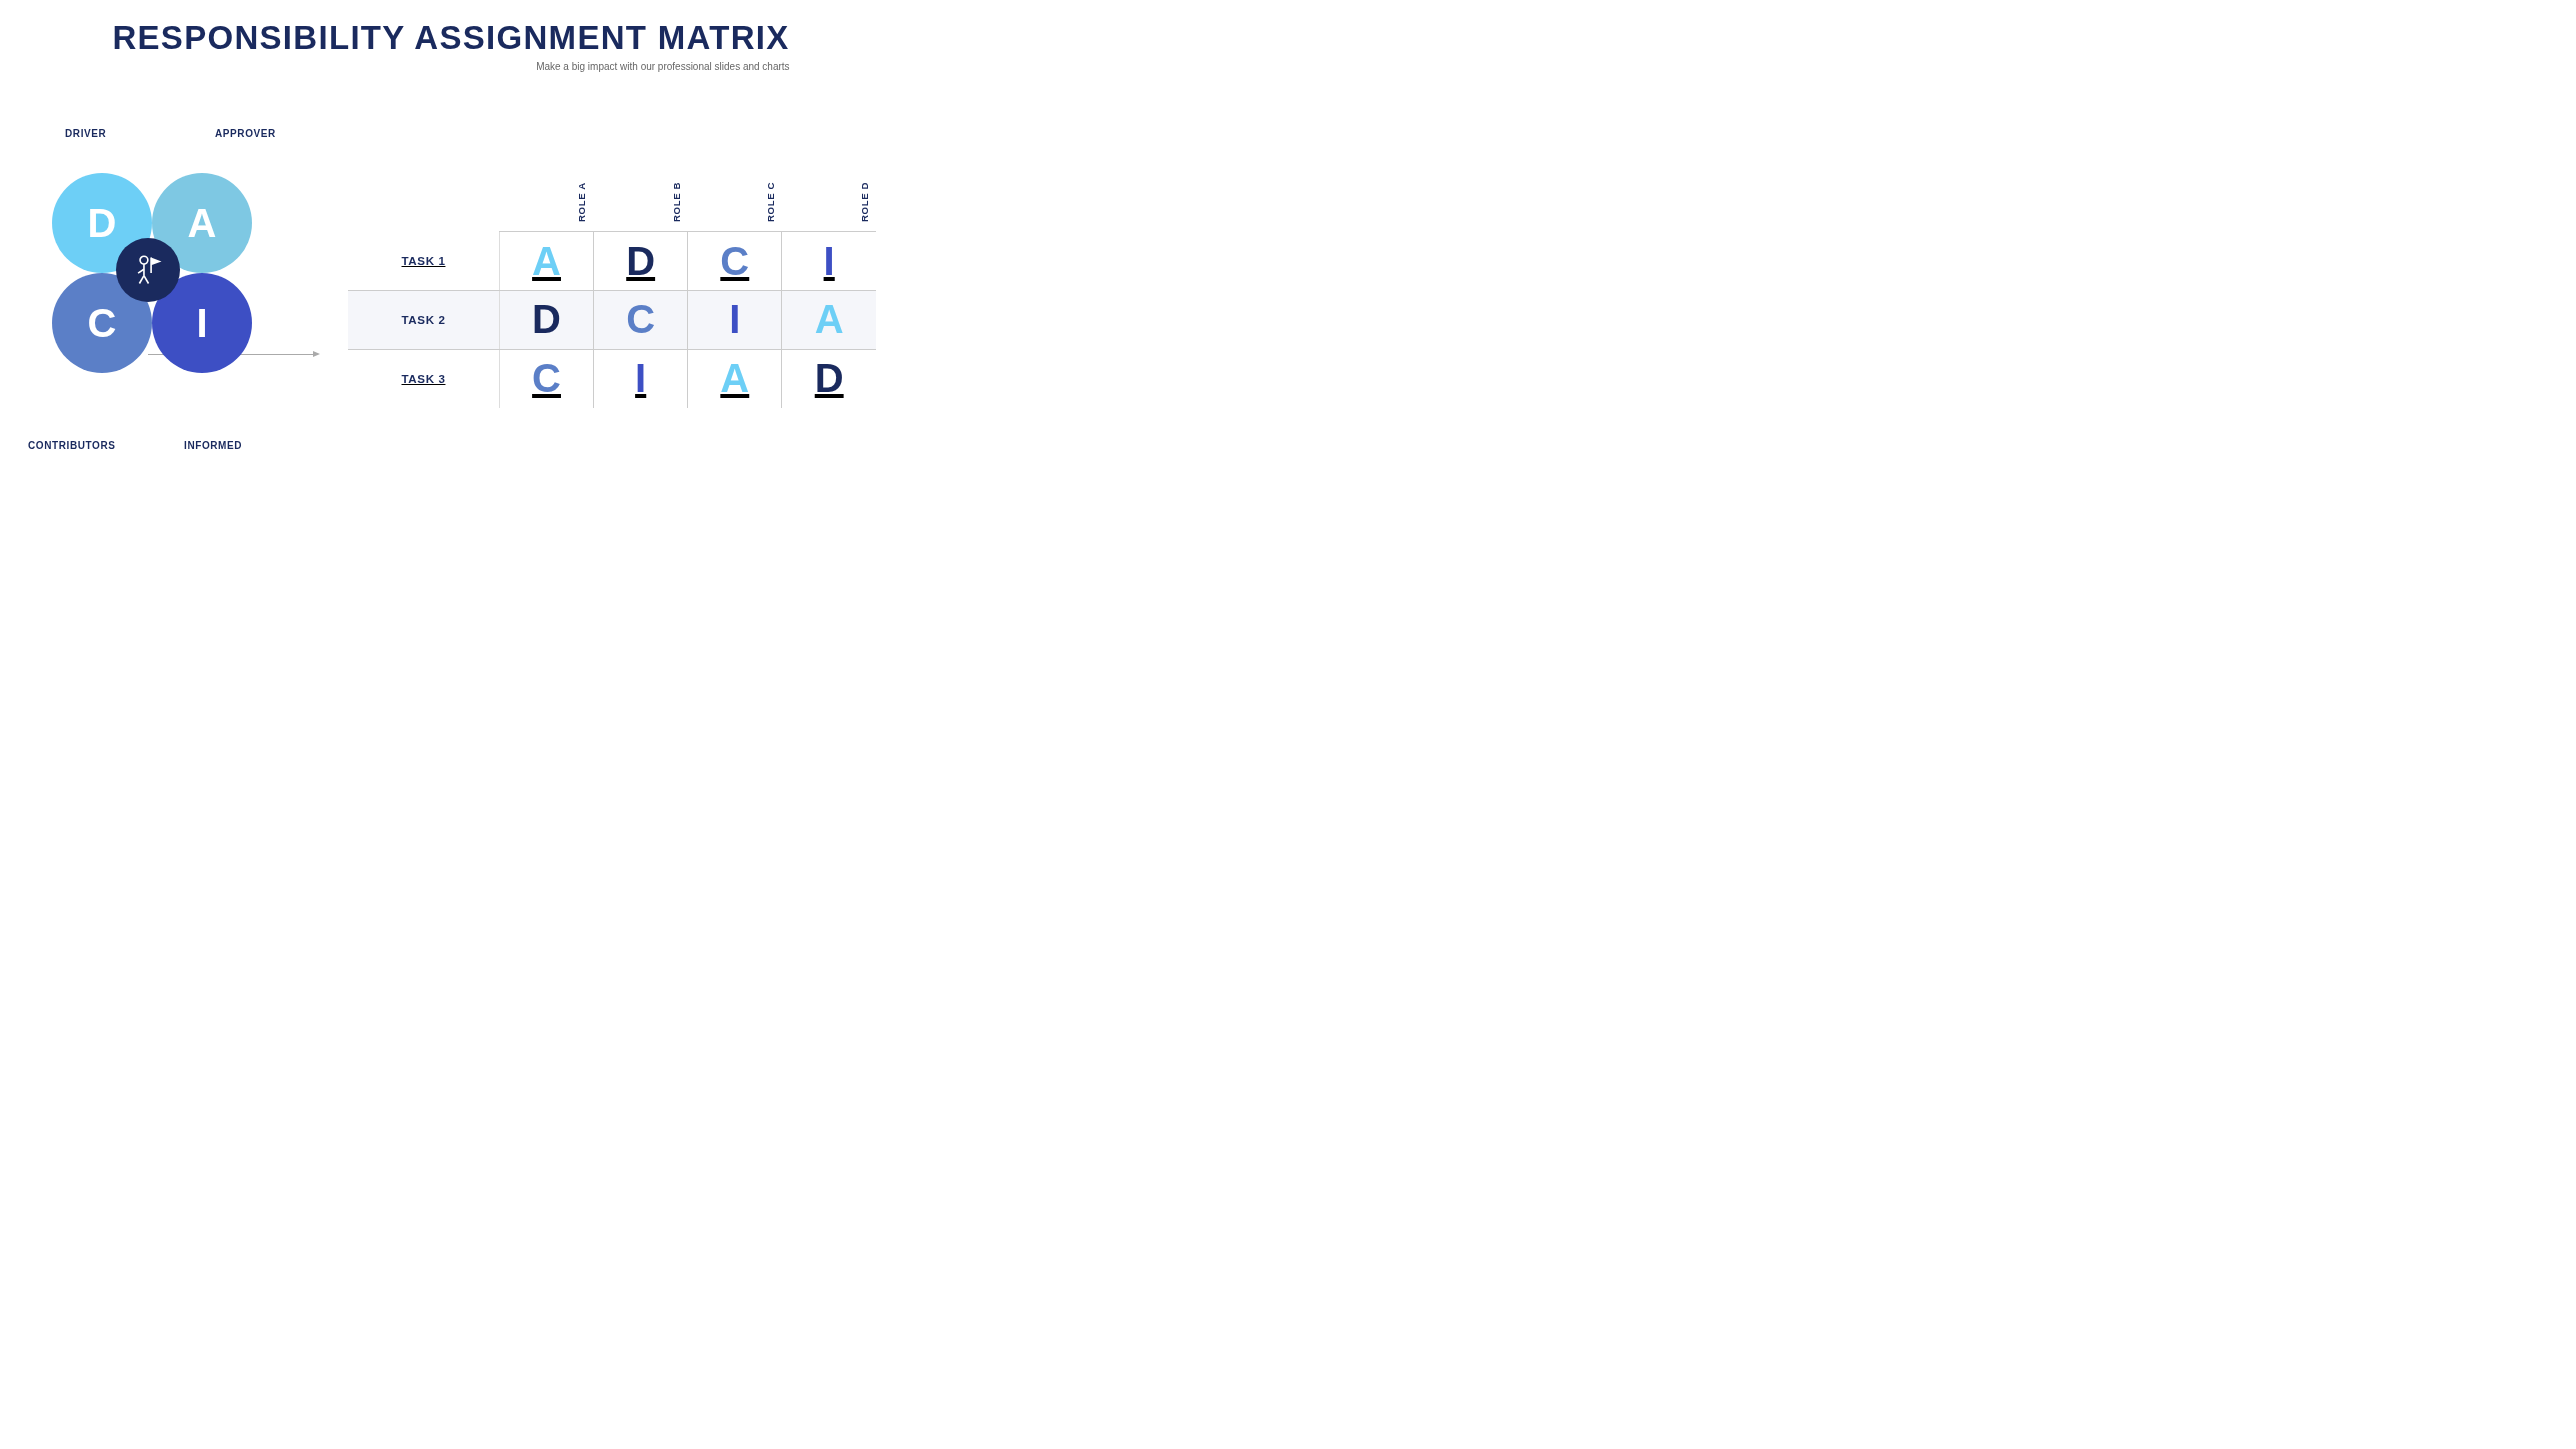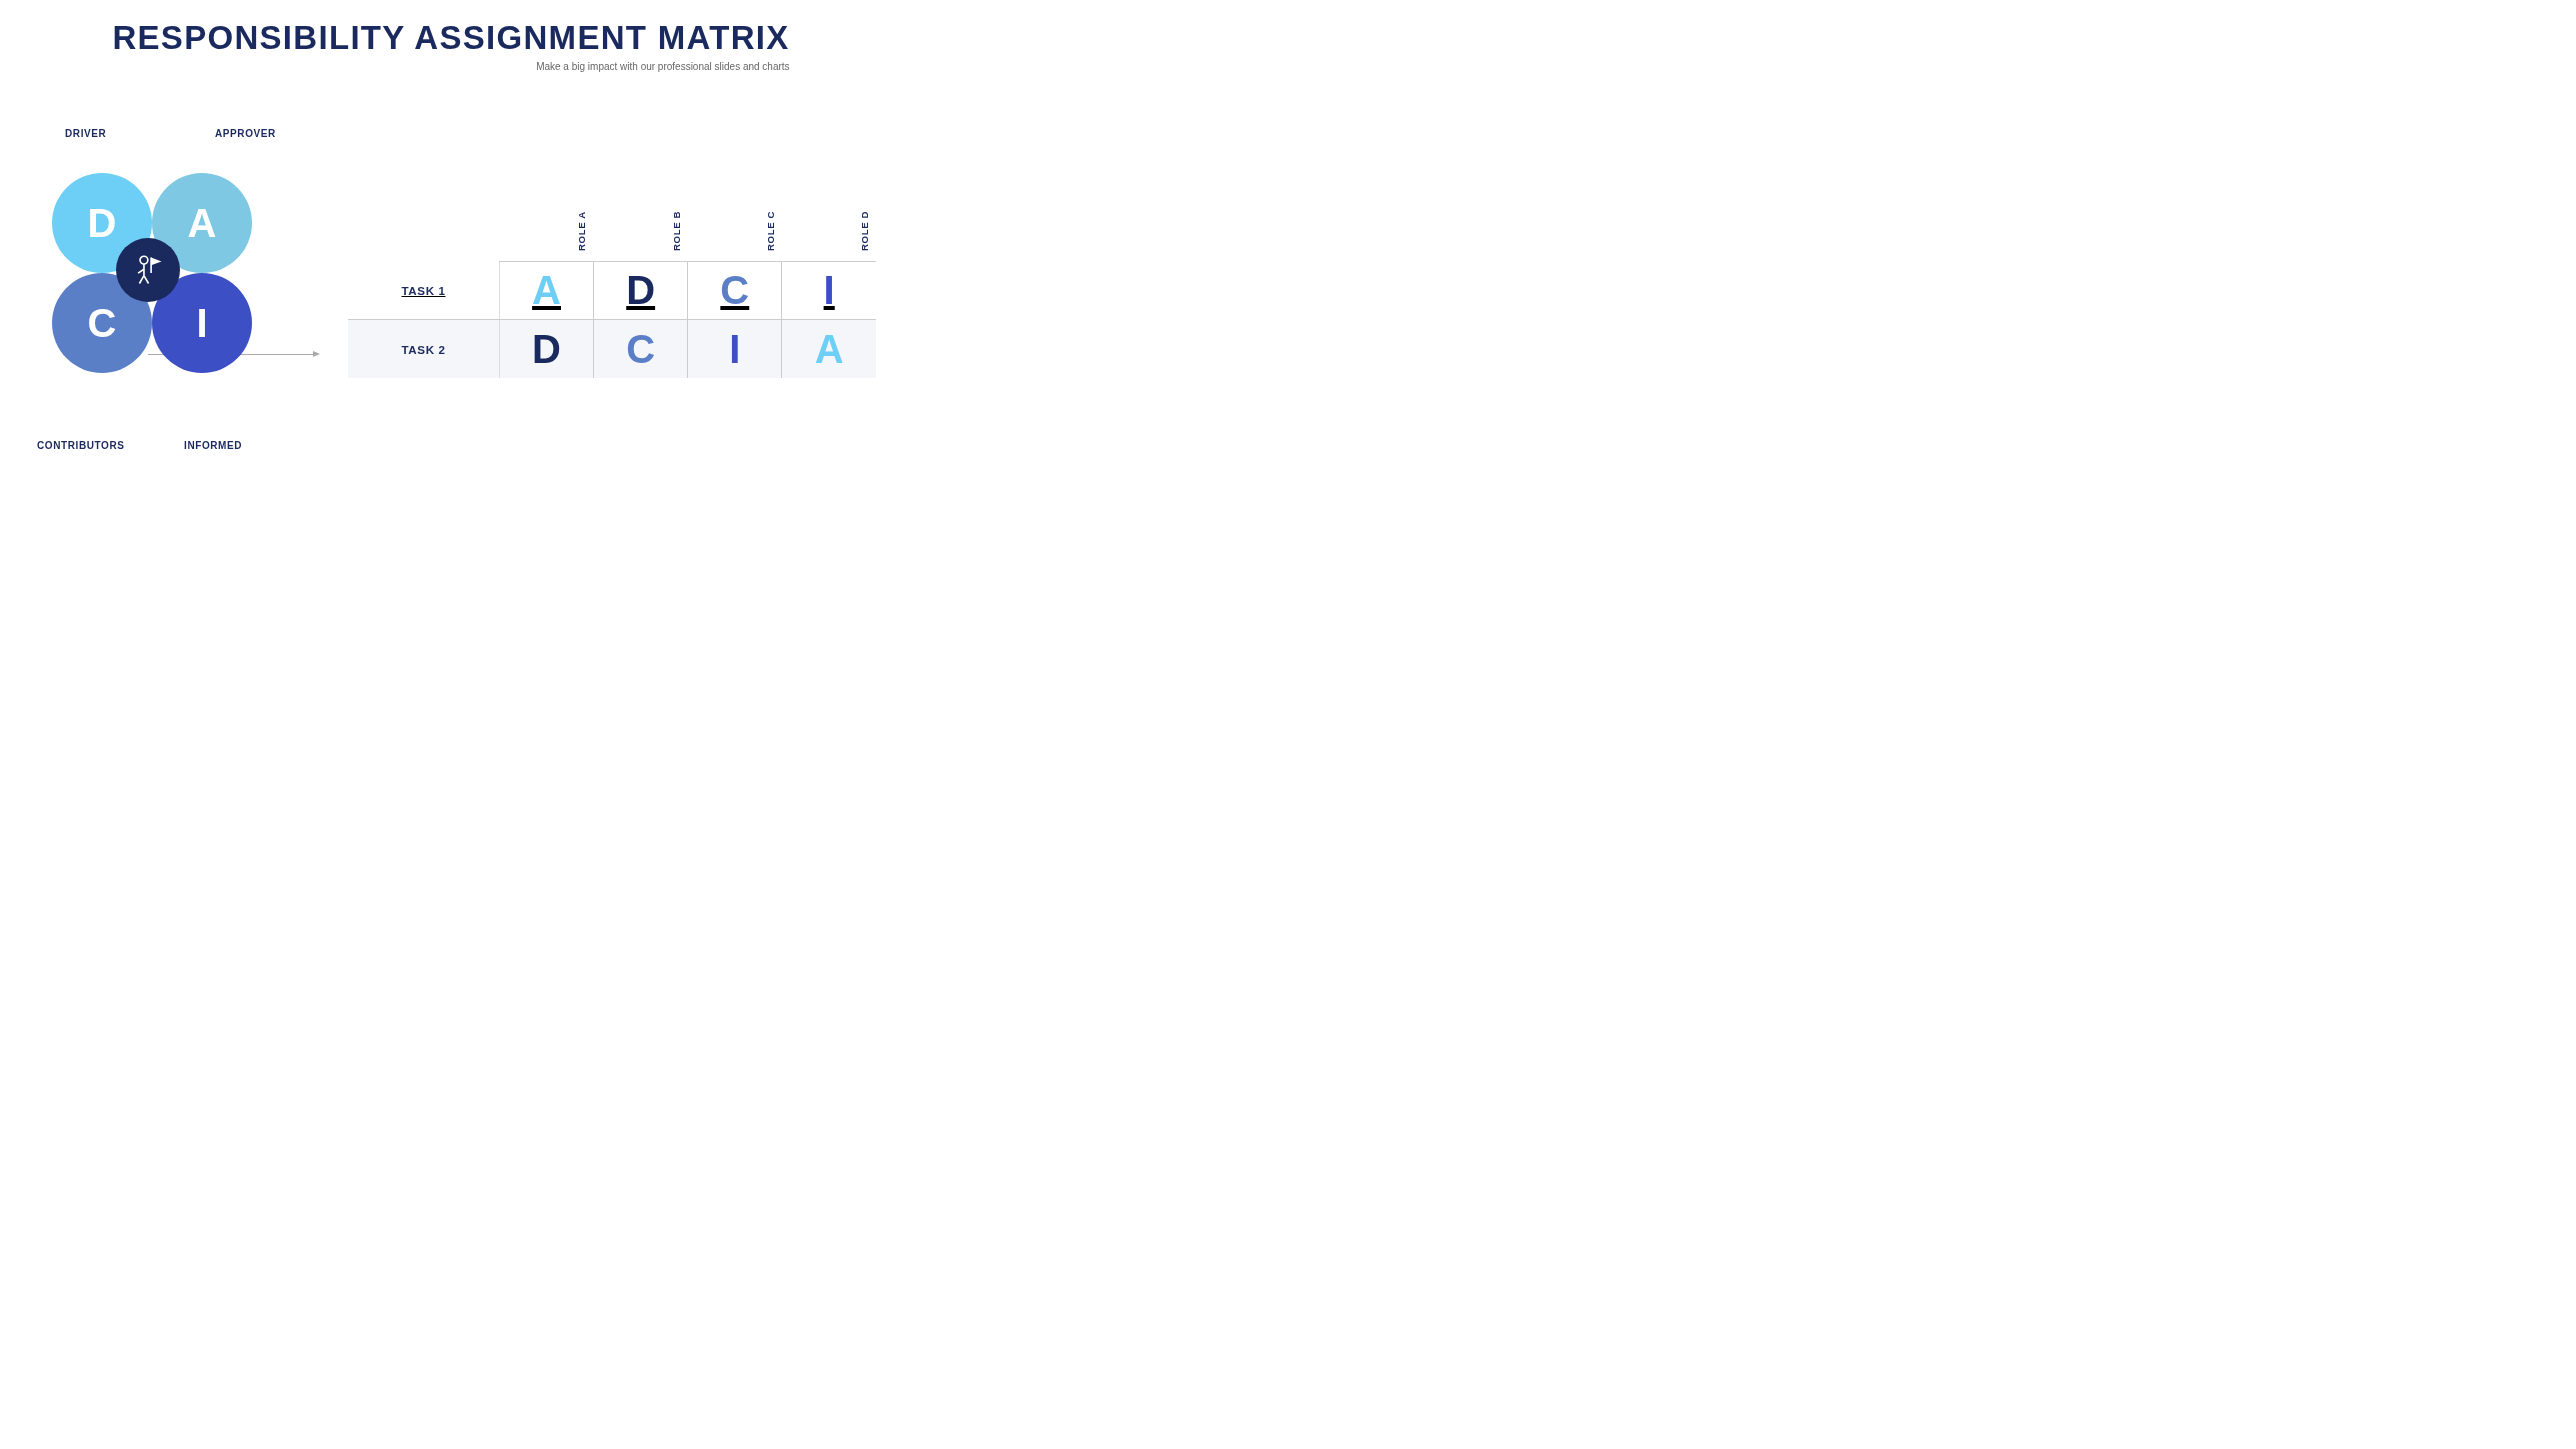--- a/index.html
+++ b/index.html
@@ -56,21 +56,21 @@
       position: absolute;
       font-size: 10px;
       font-weight: 800;
       color: #1a2a5e;
       text-transform: uppercase;
       letter-spacing: 0.6px;
     }
 
     .label-driver { top: 6.4px; left: 39px; }
     .label-approver { top: 6.4px; left: 161px; margin-left: 28px; }
-    .label-contributors { bottom: 6.4px; left: 11px; text-align: right; }
+    .label-contributors { bottom: 6.4px; left: 2px; text-align: right; }
     .label-informed { bottom: 6.4px; left: 158px; }
 
     .circles-container {
       position: absolute;
       top: 32px;
       left: 13px;
       width: 270px;
       height: 270px;
     }
 
@@ -296,18 +296,25 @@
             <td class="matrix-cell" style="color: rgb(91, 127, 199);">C</td>
             <td class="matrix-cell" style="color: rgb(61, 79, 196);">I</td>
           </tr>
           <tr class="data-row row-even">
             <td class="task-label-cell">TASK 2</td>
             <td class="matrix-cell" style="color: rgb(26, 42, 94);">D</td>
             <td class="matrix-cell" style="color: rgb(91, 127, 199);">C</td>
             <td class="matrix-cell" style="color: rgb(61, 79, 196);">I</td>
             <td class="matrix-cell" style="color: rgb(109, 207, 246);">A</td>
           </tr>
+          <tr class="data-row row-odd">
+            <td class="task-label-cell">TASK 3</td>
+            <td class="matrix-cell" style="color: rgb(91, 127, 199);">C</td>
+            <td class="matrix-cell" style="color: rgb(61, 79, 196);">I</td>
+            <td class="matrix-cell" style="color: rgb(109, 207, 246);">A</td>
+            <td class="matrix-cell" style="color: rgb(26, 42, 94);">D</td>
+          </tr>
         </tbody>
     </table>
   </div>
 
 </div>
 
 
 </body></html>

